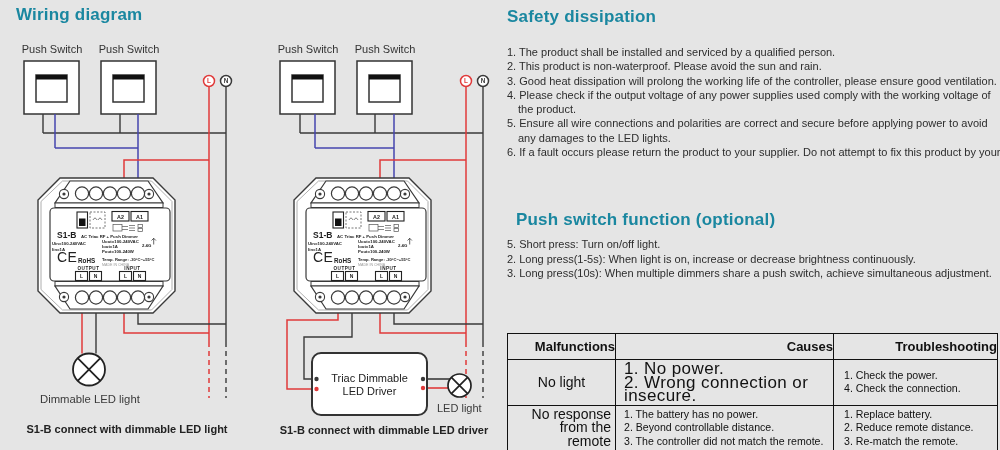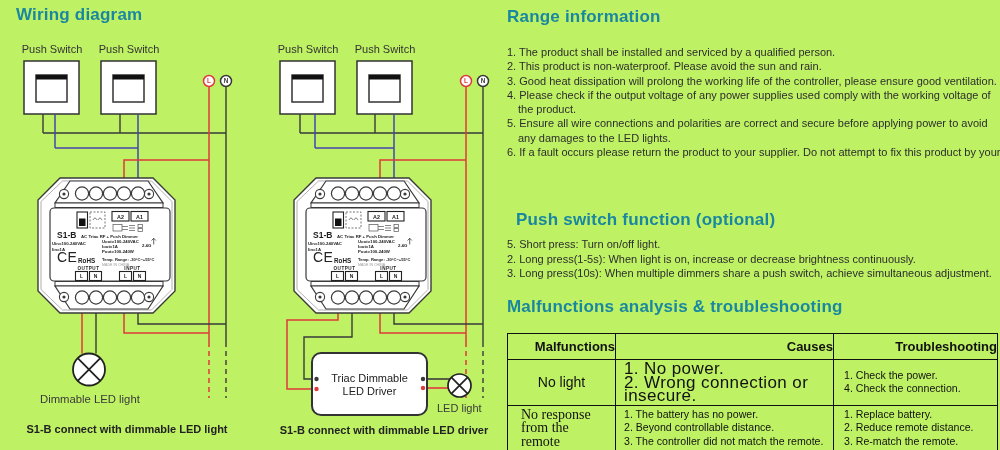--- a/index.html
+++ b/index.html
@@ -1,29 +1,29 @@
 <!DOCTYPE html>
 <html><head>
 <meta charset="utf-8">
 <style>
   html,body{margin:0;padding:0;background:#fff;}
-  .stage{position:relative;width:1000px;height:450px;background:#bef264;
+  .stage{position:relative;width:1000px;height:450px;background:#e5e5e5;
          font-family:"Liberation Sans",sans-serif;overflow:hidden;}
   svg text{font-family:"Liberation Sans",sans-serif;}
   .sec-h{position:absolute;margin:0;font-size:17px;font-weight:700;color:#1a87a0;letter-spacing:.2px;white-space:pre;}
   .list{position:absolute;left:507px;font-size:11px;line-height:14.3px;color:#2d2d2d;}
   .li{white-space:pre;padding-left:11px;text-indent:-11px;}
   table.tbl{position:absolute;left:507px;top:333px;border-collapse:collapse;table-layout:fixed;
             color:#111;}
   .tbl th,.tbl td{border:1.6px solid #111;vertical-align:middle;}
   .tbl th{font-size:13px;font-weight:700;text-align:right;height:25px;padding:0;}
   .tbl td{font-size:10.6px;line-height:13.6px;white-space:pre-line;padding:2px 4px 2px 8px;}
   .tbl tr.r1{height:31px;} .tbl tr.r2{height:46px;}
   td.mal{font-size:14px;text-align:center;padding-left:4px;}
-  td.mal2{text-align:left;padding-left:13px;font-family:Liberation Serif, serif;}
+  td.mal2{text-align:right;padding-left:13px;}
   td.causes1{font-size:17px;letter-spacing:.4px;}
   td.fix{padding-left:10px;}
 </style>
 </head>
 <body>
 
 <div class="stage">
 
   
   <svg width="500" height="450" viewBox="0 0 500 450">
@@ -192,40 +192,39 @@
       <g>
         <circle cx="459.5" cy="385.5" r="11.5" fill="#fff" stroke="#222" stroke-width="1.7"></circle>
         <path d="M451.4,377.4 L467.6,393.6 M467.6,377.4 L451.4,393.6" stroke="#222" stroke-width="1.7"></path>
       </g>
       <text x="437" y="412" font-size="11" fill="#3a3a3a">LED light</text>
       <text x="384" y="434" font-size="11" font-weight="700" fill="#222" text-anchor="middle">S1-B connect with dimmable LED driver</text>
     </g>
   </svg>
 
   
-  <h2 class="sec-h" style="left:507px;top:7px;">Range information</h2>
+  <h2 class="sec-h" style="left:507px;top:7px;">Safety dissipation</h2>
   <div class="list" style="top:45px;">
     <div class="li">1. The product shall be installed and serviced by a qualified person.</div>
     <div class="li">2. This product is non-waterproof. Please avoid the sun and rain.</div>
     <div class="li">3. Good heat dissipation will prolong the working life of the controller, please ensure good ventilation.</div>
     <div class="li">4. Please check if the output voltage of any power supplies used comply with the working voltage of
 the product.</div>
     <div class="li">5. Ensure all wire connections and polarities are correct and secure before applying power to avoid
 any damages to the LED lights.</div>
     <div class="li">6. If a fault occurs please return the product to your supplier. Do not attempt to fix this product by yourself.</div>
   </div>
 
   <h2 class="sec-h" style="left:516px;top:210px;">Push switch function (optional)</h2>
   <div class="list" style="top:237px;line-height:14.6px;">
     <div class="li">5. Short press: Turn on/off light.</div>
     <div class="li">2. Long press(1-5s): When light is on, increase or decrease brightness continuously.</div>
     <div class="li">3. Long press(10s): When multiple dimmers share a push switch, achieve simultaneous adjustment.</div>
   </div>
 
-  <h2 class="sec-h" style="left:507px;top:297px;">Malfunctions analysis &amp; troubleshooting</h2>
 
   <table class="tbl">
     <colgroup>
         <col style="width:108px">
         <col style="width:218px">
         <col style="width:164px">
       </colgroup>
     <tbody>
         <tr>
       <th>Malfunctions</th>

